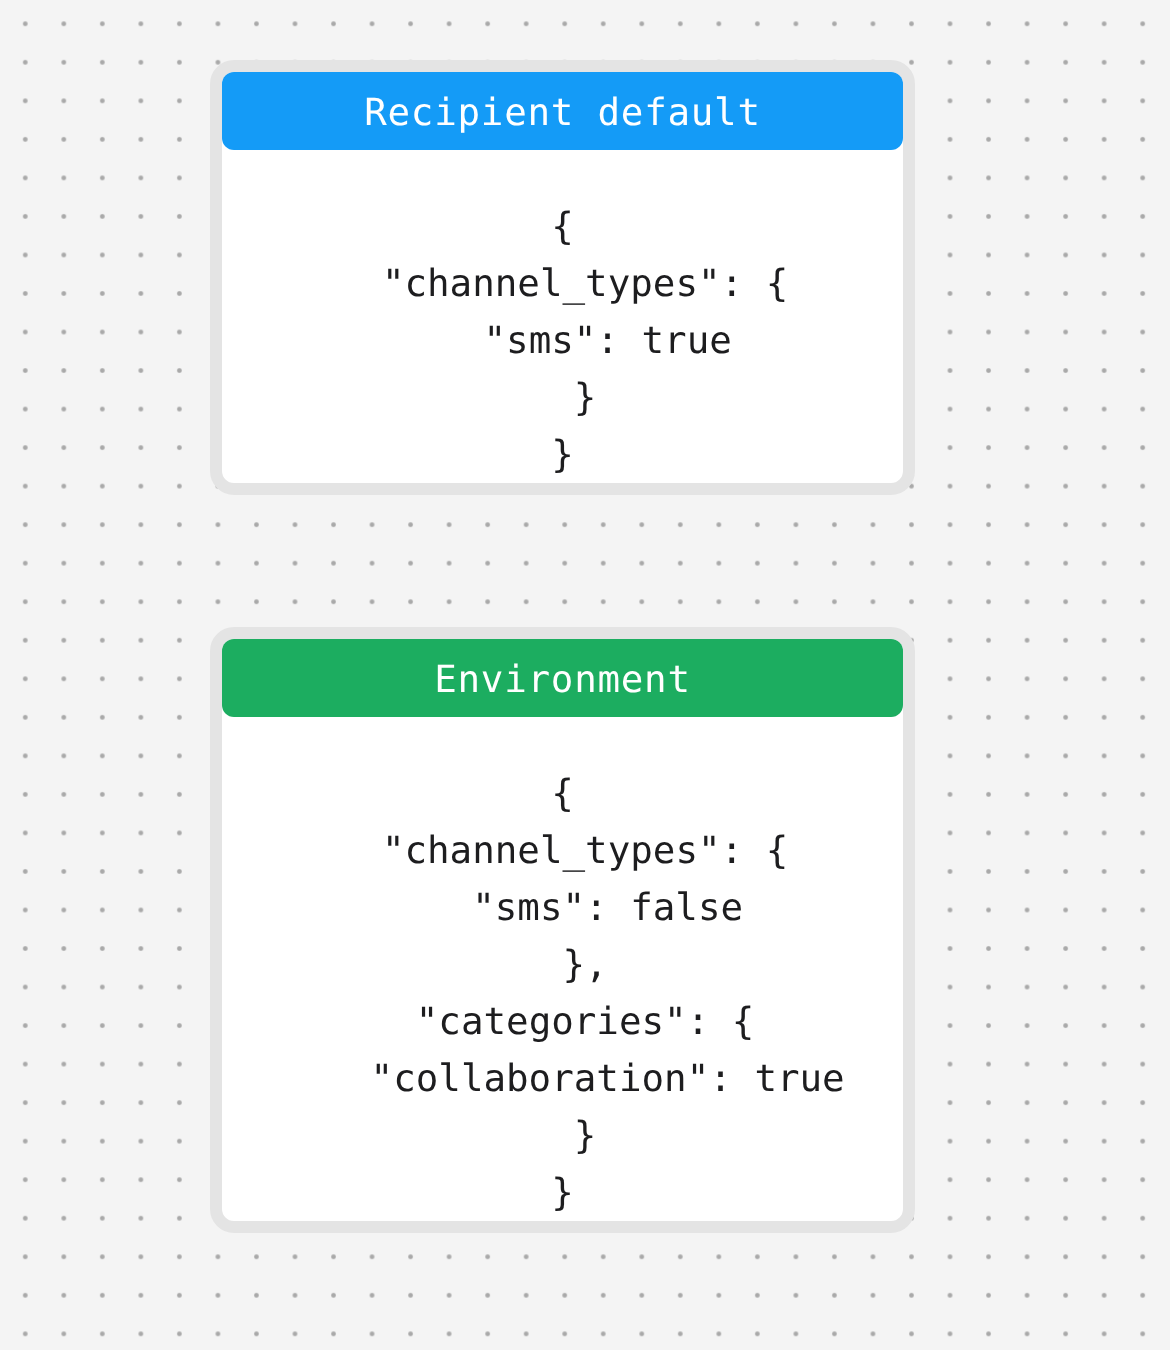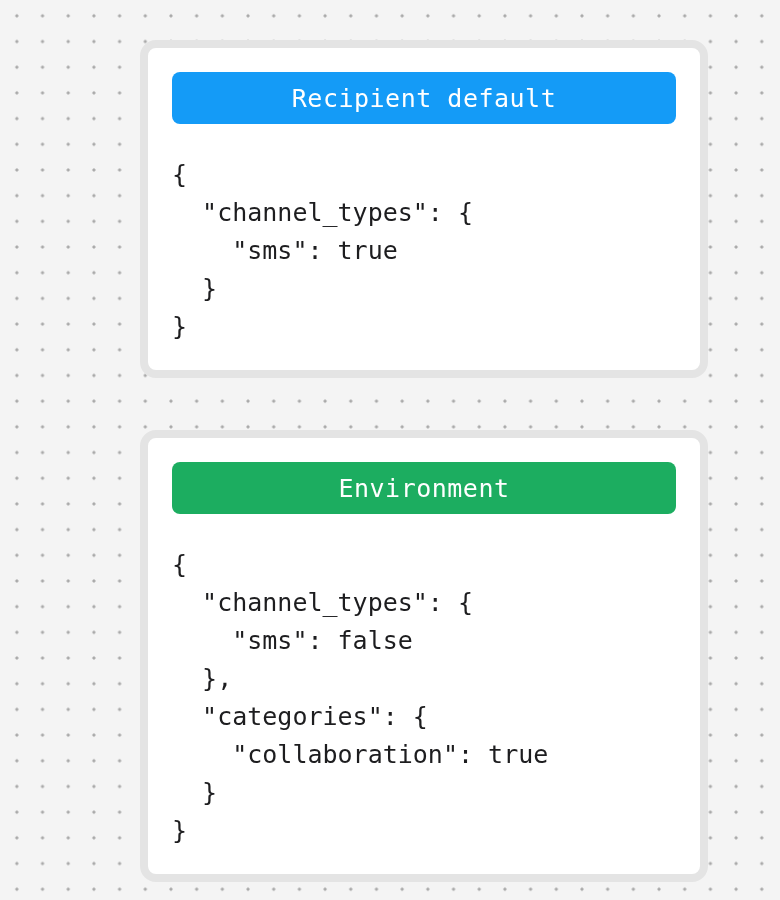--- a/index.html
+++ b/index.html
@@ -18,28 +18,28 @@
     background-color: #f4f4f4;
     background-image: radial-gradient(circle, #a9a9a9 0, #a9a9a9 1.15px, rgba(169,169,169,0) 2px);
     background-size: 25.7px 25.7px;
     background-position: 4px 3px;
     overflow: hidden;
   }
   .card {
     position: absolute;
     left: 140px;
     box-sizing: border-box;
-    width: 568px;
+    width: 470px;
     background: #ffffff;
     border: 8px solid #e4e4e4;
     border-radius: 16px;
-    padding: 24px;
+    text-align: center;
   }
   .card--first  { top: 40px; }
-  .card--second { top: 430px; }
+  .card--second { top: 418px; }
   .card-header {
     height: 52px;
     border-radius: 8px;
     display: flex;
     align-items: center;
     justify-content: center;
     color: #ffffff;
     font-size: 25px;
     font-weight: 500;
     letter-spacing: 0.5px;

